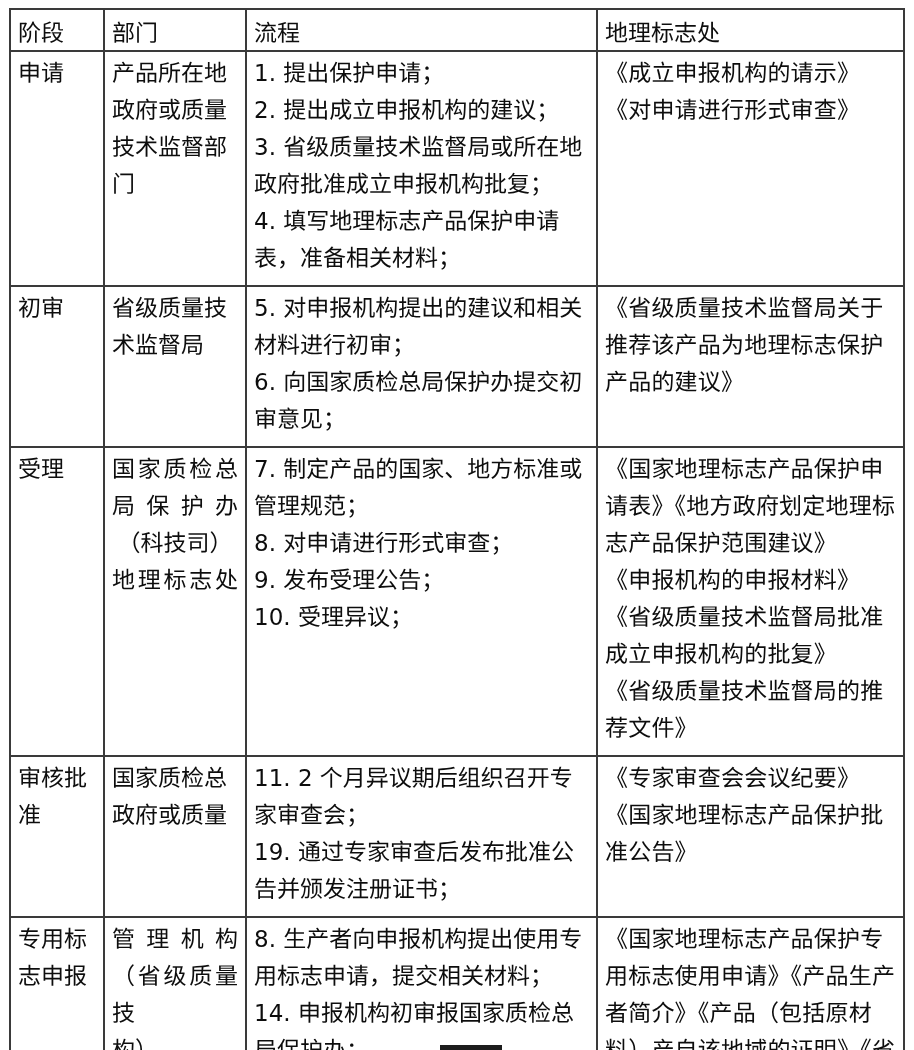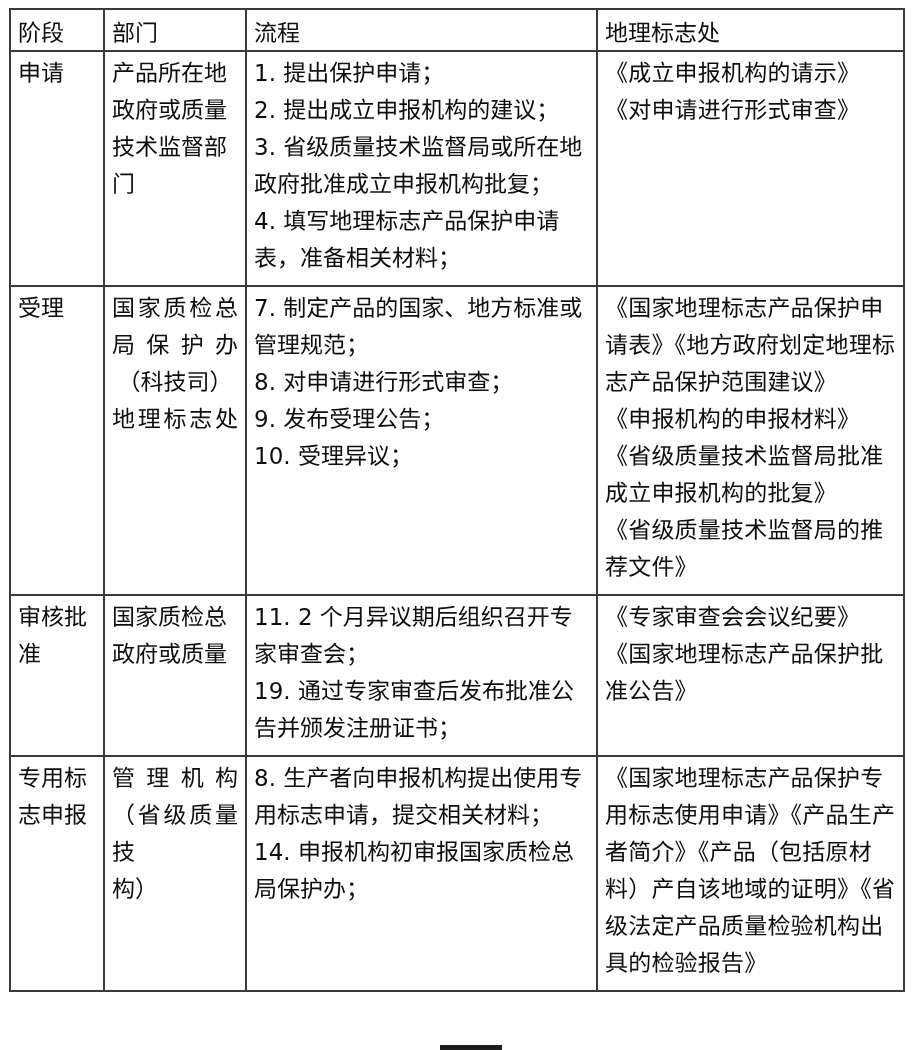--- a/index.html
+++ b/index.html
@@ -130,20 +130,36 @@
           <span class="cell-line">2. 提出成立申报机构的建议；</span>
           <span class="cell-line">3. 省级质量技术监督局或所在地政府批准成立申报机构批复；</span>
           <span class="cell-line">4. 填写地理标志产品保护申请表，准备相关材料；</span>
         </td>
         <td class="docs">
           <span class="cell-line">《成立申报机构的请示》</span>
           <span class="cell-line">《对申请进行形式审查》</span>
         </td>
       </tr>
 
+      <tr>
+        <td class="stage">
+          <span class="cell-line">初审</span>
+        </td>
+        <td class="dept">
+          <span class="cell-line">省级质量技</span>
+          <span class="cell-line nojust">术监督局</span>
+        </td>
+        <td class="proc">
+          <span class="cell-line">5. 对申报机构提出的建议和相关材料进行初审；</span>
+          <span class="cell-line">6. 向国家质检总局保护办提交初审意见；</span>
+        </td>
+        <td class="docs">
+          <span class="cell-line">《省级质量技术监督局关于推荐该产品为地理标志保护产品的建议》</span>
+        </td>
+      </tr>
 
       <tr>
         <td class="stage">
           <span class="cell-line">受理</span>
         </td>
         <td class="dept justify center-line">
           <span class="cell-line">国家质检总</span>
           <span class="cell-line">局 保 护 办</span>
           <span class="cell-line ctr">（科技司）</span>
           <span class="cell-line">地理标志处</span>

